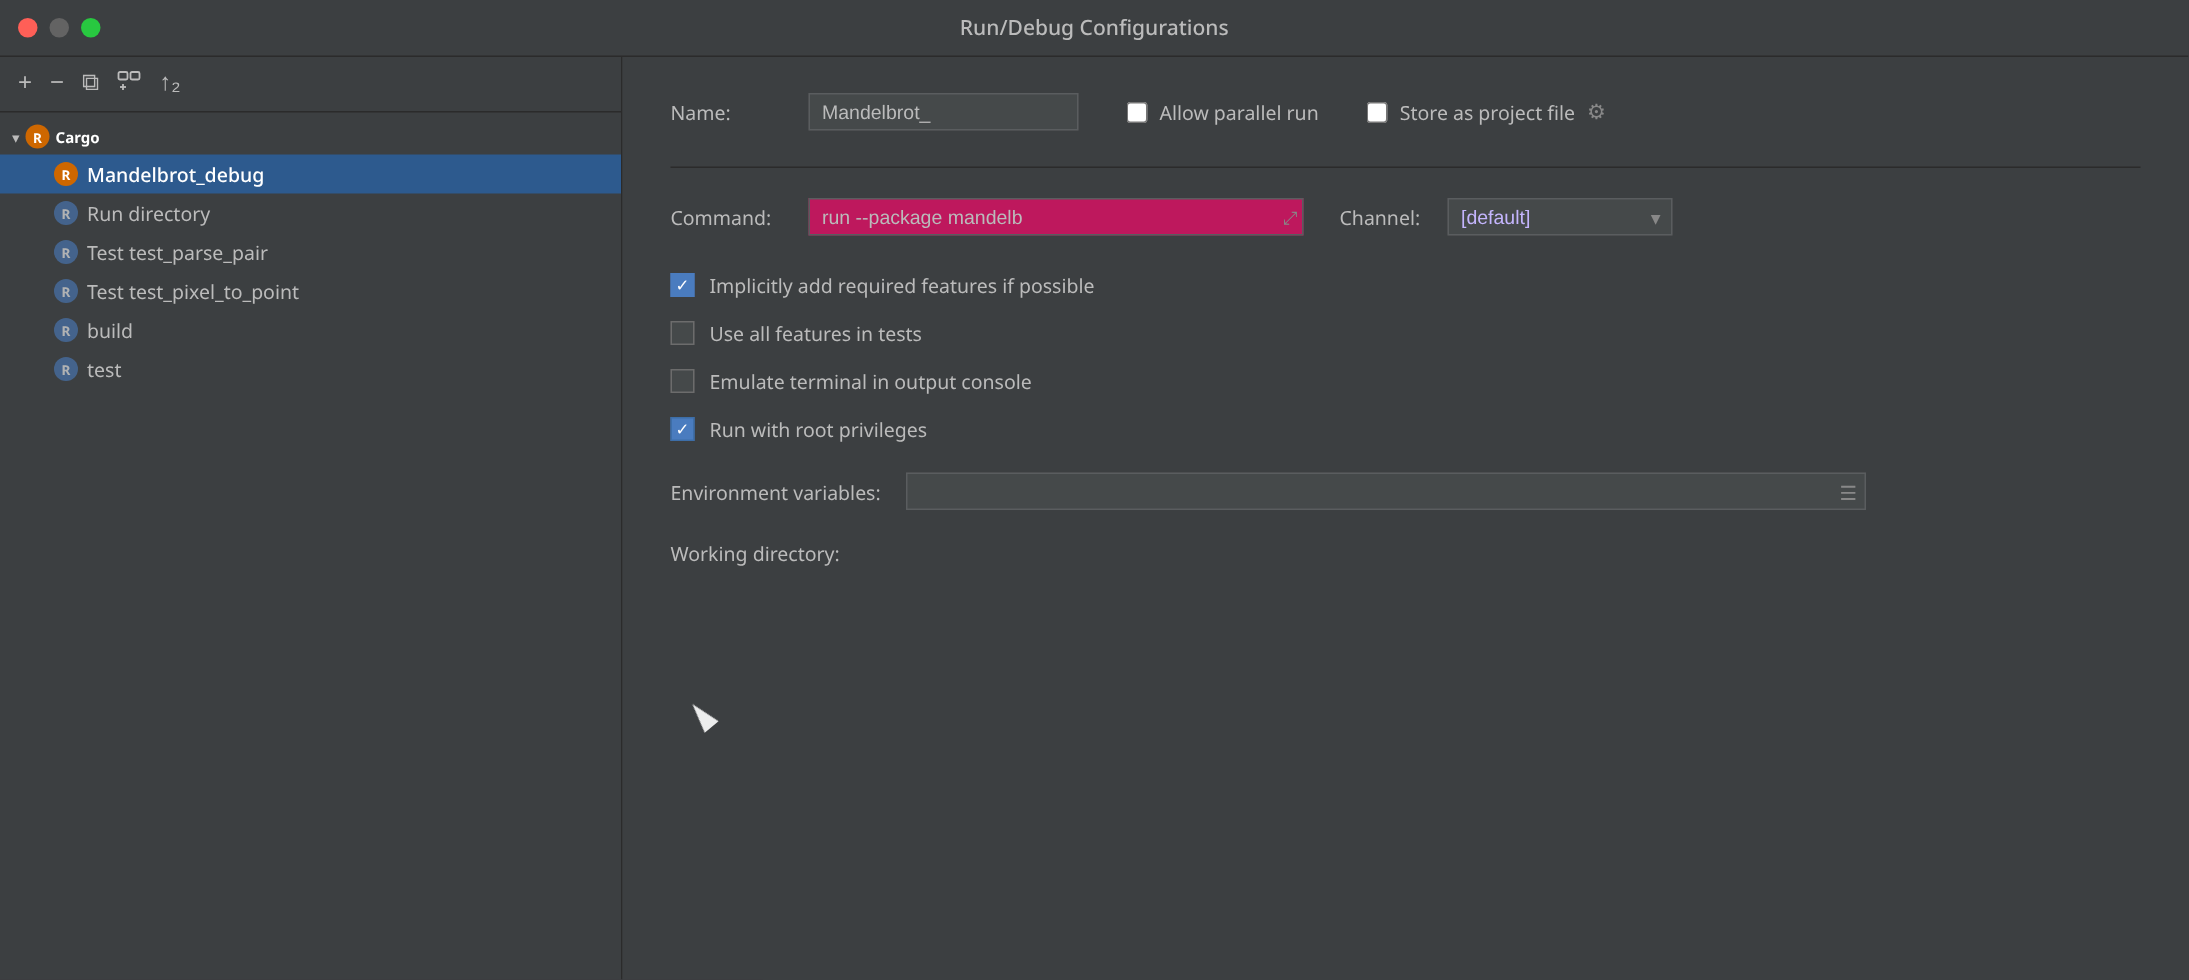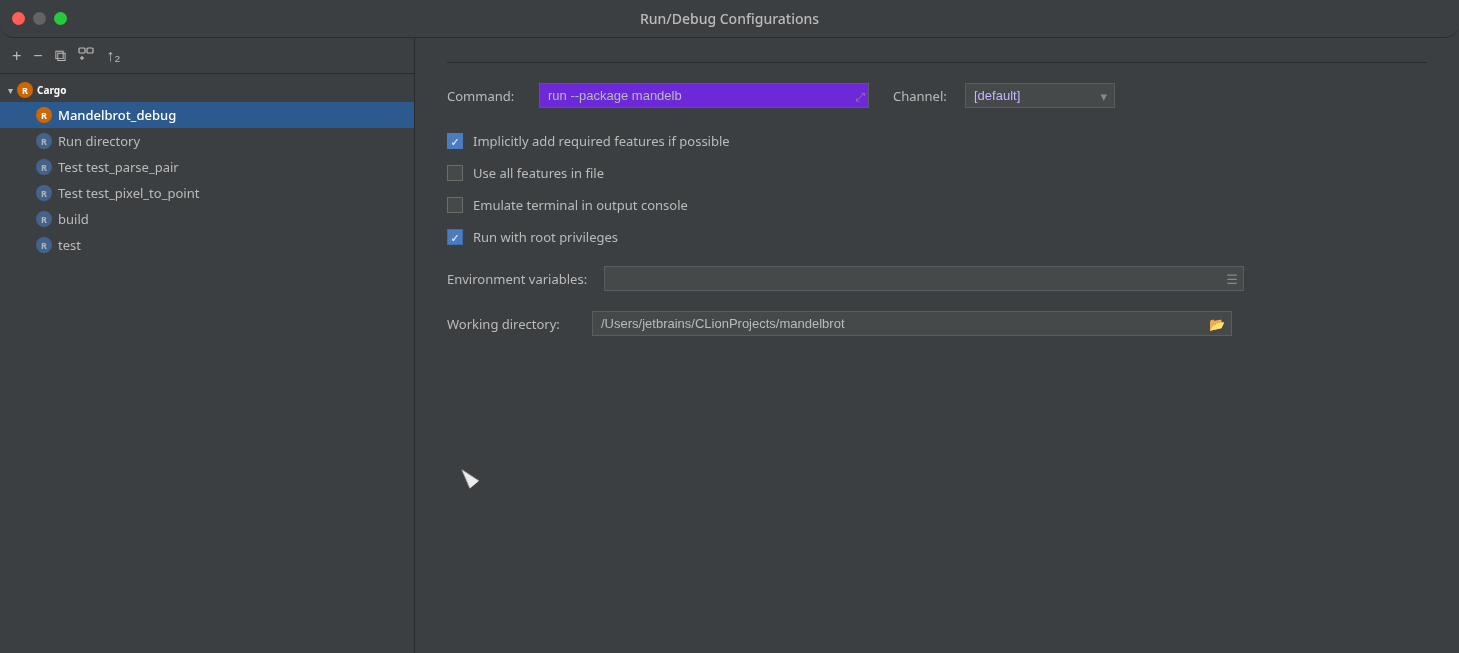--- a/index.html
+++ b/index.html
@@ -14,21 +14,20 @@
     }
 
     .title-bar {
       background: #3c3f41;
       display: flex;
       align-items: center;
       justify-content: center;
       height: 38px;
       position: relative;
       border-bottom: 1px solid #2b2b2b;
-      border-radius: 14px;
     }
     .traffic-lights {
       position: absolute;
       left: 12px;
       display: flex;
       gap: 8px;
       align-items: center;
     }
     .traffic-light {
       width: 13px;
@@ -188,21 +187,21 @@
     .command-label {
       color: #bbbbbb;
       font-size: 13px;
       min-width: 80px;
     }
     .command-input-wrapper {
       position: relative;
       width: 330px;
     }
     .command-input {
-      background: #6d28d9;
+      background: #be185d;
       border: 1px solid #5a5d5f;
       color: #bbbbbb;
       font-size: 13px;
       padding: 4px 28px 4px 8px;
       width: 100%;
       outline: none;
     }
     .expand-btn {
       position: absolute;
       right: 4px;
@@ -395,20 +394,33 @@
       </div>
       <div class="tree-item">
         <span class="cargo-icon cargo-icon-blue" style="opacity:0.6">R</span>
         <span class="item-label">test</span>
       </div>
     </div>
   </div>
 
   <div class="right-panel">
 
+    <div class="config-row">
+      <span class="config-label">Name:</span>
+      <input class="name-input" type="text" value="Mandelbrot_" style="">
+      <div class="checkbox-group" style="margin-left: 20px;">
+        <input type="checkbox" style="">
+        <span class="checkbox-label">Allow parallel run</span>
+      </div>
+      <div class="checkbox-group" style="margin-left: 20px;">
+        <input type="checkbox" style="">
+        <span class="checkbox-label">Store as project file</span>
+        <span class="gear-icon">⚙</span>
+      </div>
+    </div>
 
     <div class="divider"></div>
 
     <div class="command-row">
       <span class="command-label">Command:</span>
       <div class="command-input-wrapper">
         <input class="command-input" type="text" value="run --package mandelb" style="">
         <span class="expand-btn">⤢</span>
       </div>
       <span class="channel-label">Channel:</span>
@@ -427,21 +439,21 @@
 
       <div class="option-row">
         <div class="option-checkbox checked">
           <span class="checkmark">✓</span>
         </div>
         <span class="option-text">Implicitly add required features if possible</span>
       </div>
 
       <div class="option-row">
         <div class="option-checkbox"></div>
-        <span class="option-text">Use all features in file</span>
+        <span class="option-text">Use all features in tests</span>
       </div>
 
       <div class="option-row">
         <div class="option-checkbox"></div>
         <span class="option-text">Emulate terminal in output console</span>
       </div>
 
       <div class="option-row">
         <div class="option-checkbox checked-blue">
           <span class="checkmark">✓</span>
@@ -453,22 +465,18 @@
     <div class="env-row">
       <span class="env-label">Environment variables:</span>
       <div style="position: relative; flex: 1; max-width: 640px;">
         <input class="env-input" type="text" value="" style="">
         <span style="position: absolute; right: 6px; top: 50%; transform: translateY(-50%); color: #888; font-size: 13px;">☰</span>
       </div>
     </div>
 
     <div class="workdir-row">
       <span class="workdir-label">Working directory:</span>
-      <div style="position: relative; flex: 1; max-width: 640px;">
-        <input class="workdir-input" type="text" value="/Users/jetbrains/CLionProjects/mandelbrot" style="">
-        <span style="position: absolute; right: 6px; top: 50%; transform: translateY(-50%); color: #888; font-size: 13px;">📂</span>
-      </div>
     </div>
 
   </div>
 </div>
 
 <div class="mouse-cursor"></div>
 
 </body></html>

